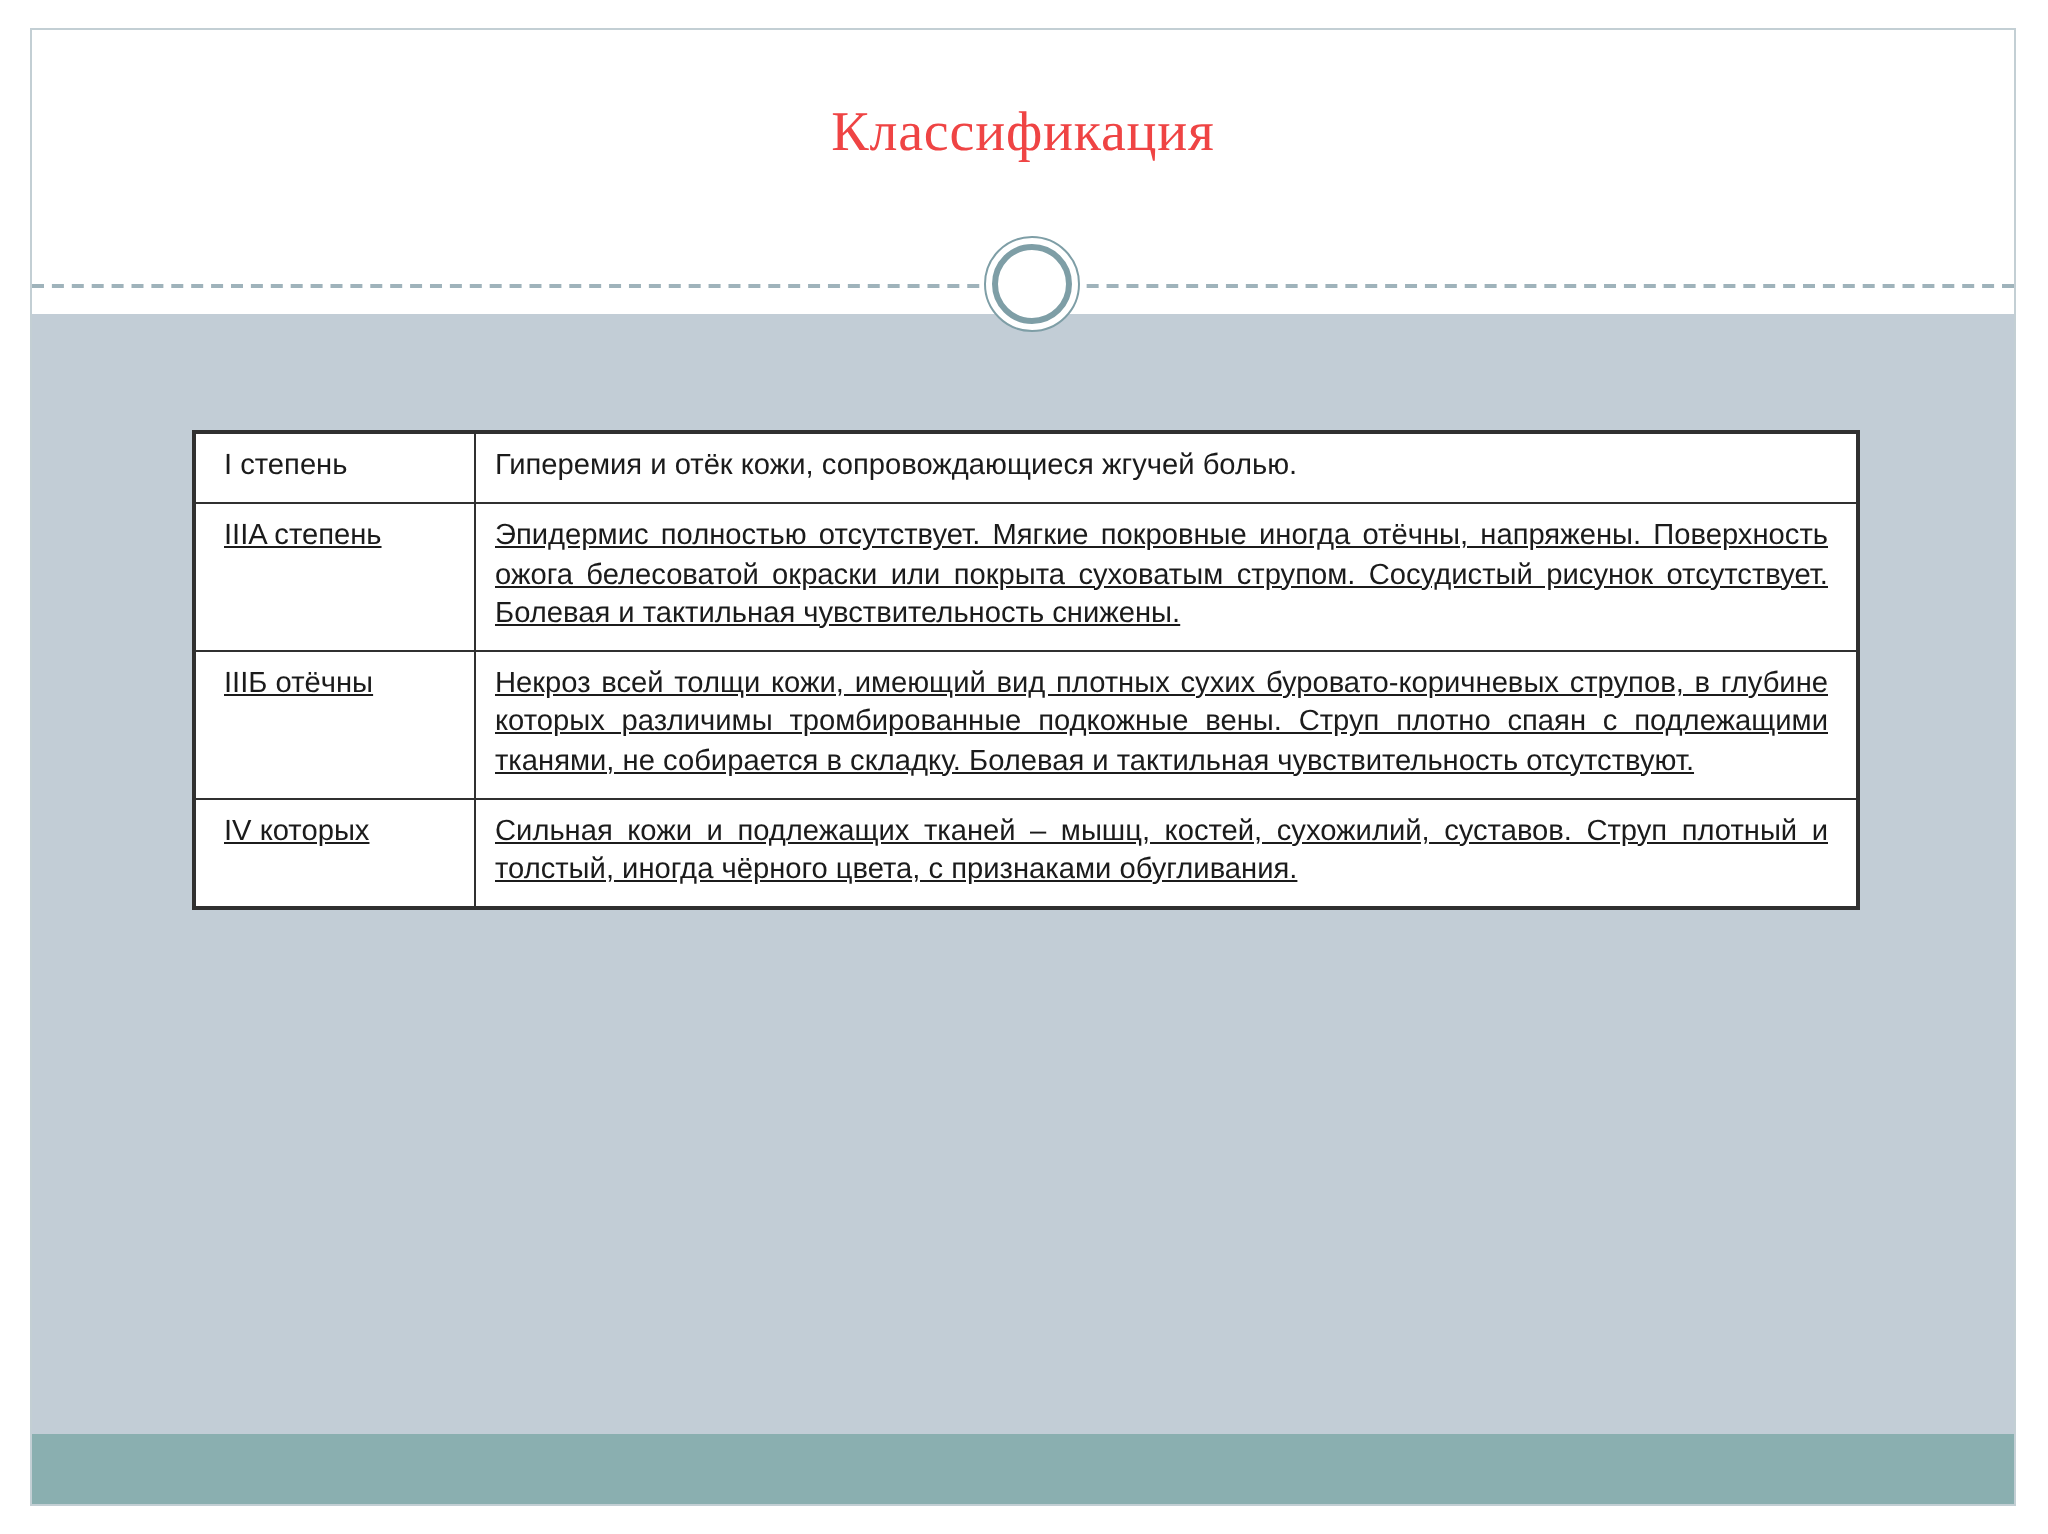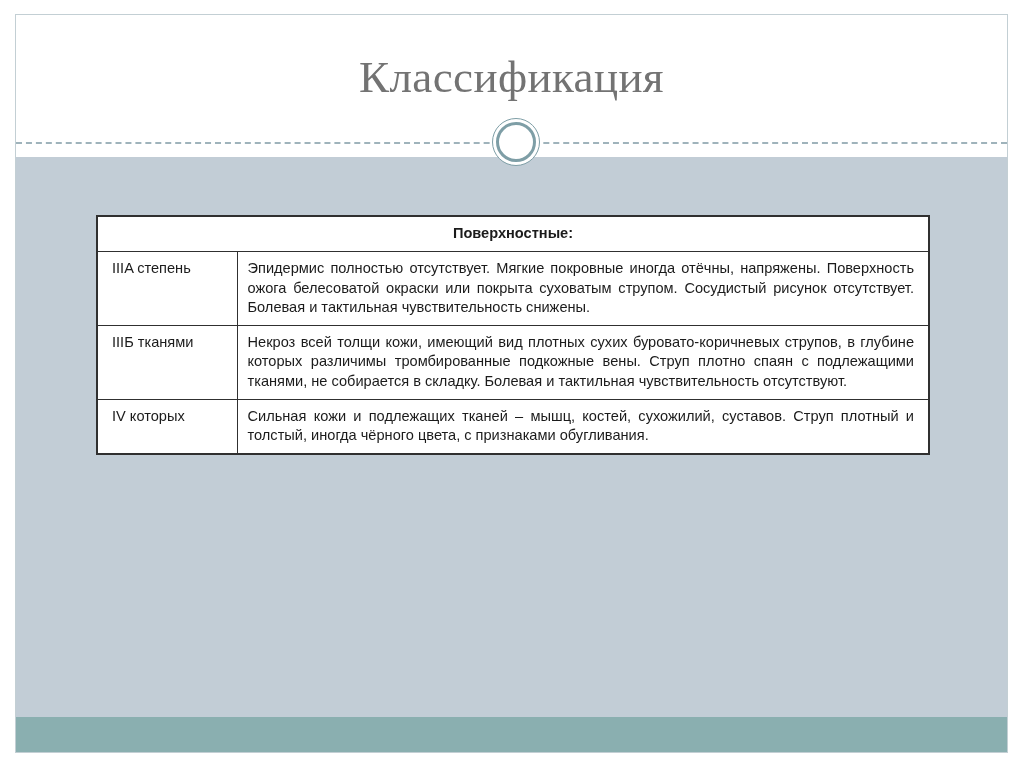--- a/index.html
+++ b/index.html
@@ -36,23 +36,23 @@
     background: #ffffff;
   }
 
   #slide-title {
     position: absolute;
     left: 0;
     top: 36px;
     width: 100%;
     text-align: center;
     font-family: "Liberation Serif", "DejaVu Serif", serif;
-    font-size: 45px;
+    font-size: 28px;
     font-weight: 400;
-    color: #737373;
+    color: #ef4444;
     letter-spacing: 0.4px;
     white-space: nowrap;
   }
 
   #divider-dashed {
     position: absolute;
     left: 0;
     top: 127px;
     width: 100%;
     height: 0;
@@ -138,21 +138,21 @@
     text-align: center;
     font-weight: bold;
     font-size: 15.2px;
     border-top: 2px solid #303030;
     border-bottom: 2px solid #303030;
     padding: 9px 10px 10px 10px;
   }
   .section-row-first td {
     border-top: none;
   }
-  .row-tall td { padding-bottom: 10px; }
+  .row-tall td { padding-bottom: 10px; text-decoration: underline; }
 </style>
 </head>
 <body>
 
 <div id="slide">
 
   <div id="header">
     <div id="slide-title">Классификация</div>
   </div>
 
@@ -161,34 +161,35 @@
 
   <div id="body-area">
 
     <table id="class-table">
       <colgroup>
         <col class="col-degree">
         <col class="col-desc">
       </colgroup>
       <tbody>
 
-        <tr class="section-row section-row-first">
-          <td colspan="2">Поверхностные:</td>
-        </tr>
-
+
+        <tr>
+          <td class="col-degree">I степень</td>
+          <td class="col-desc">Гиперемия и отёк кожи, сопровождающиеся жгучей болью.</td>
+        </tr>
 
 
         <tr class="row-tall">
           <td class="col-degree">IIIA степень</td>
           <td class="col-desc">Эпидермис полностью отсутствует. Мягкие покровные иногда отёчны, напряжены. Поверхность ожога белесоватой окраски или покрыта суховатым струпом. Сосудистый рисунок отсутствует. Болевая и тактильная чувствительность снижены.</td>
         </tr>
 
 
         <tr class="row-tall">
-          <td class="col-degree">IIIБ тканями</td>
+          <td class="col-degree">IIIБ отёчны</td>
           <td class="col-desc">Некроз всей толщи кожи, имеющий вид плотных сухих буровато-коричневых струпов, в глубине которых различимы тромбированные подкожные вены. Струп плотно спаян с подлежащими тканями, не собирается в складку. Болевая и тактильная чувствительность отсутствуют.</td>
         </tr>
 
         <tr class="row-tall">
           <td class="col-degree">IV которых</td>
           <td class="col-desc">Сильная кожи и подлежащих тканей – мышц, костей, сухожилий, суставов. Струп плотный и толстый, иногда чёрного цвета, с признаками обугливания.</td>
         </tr>
 
       </tbody>
     </table>

